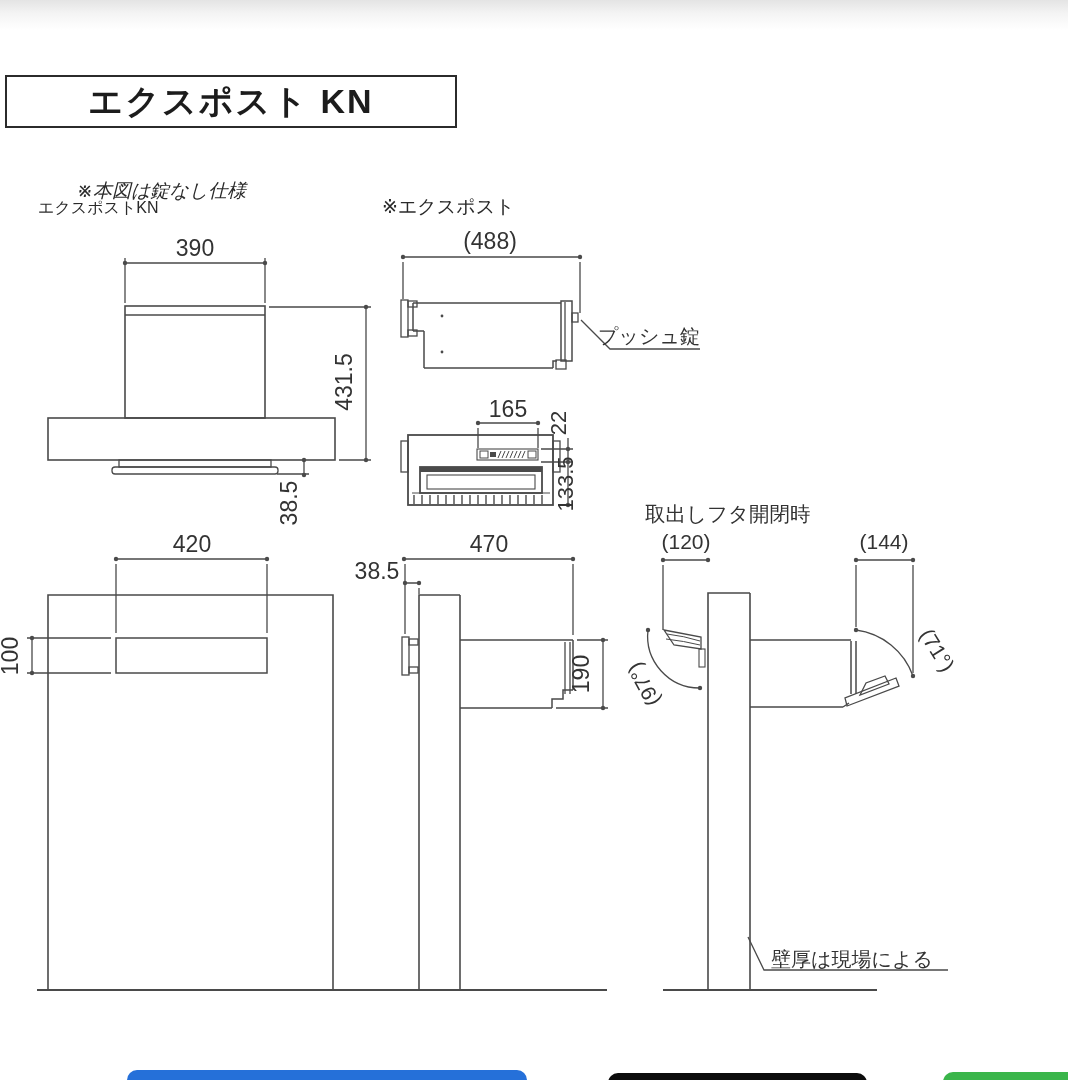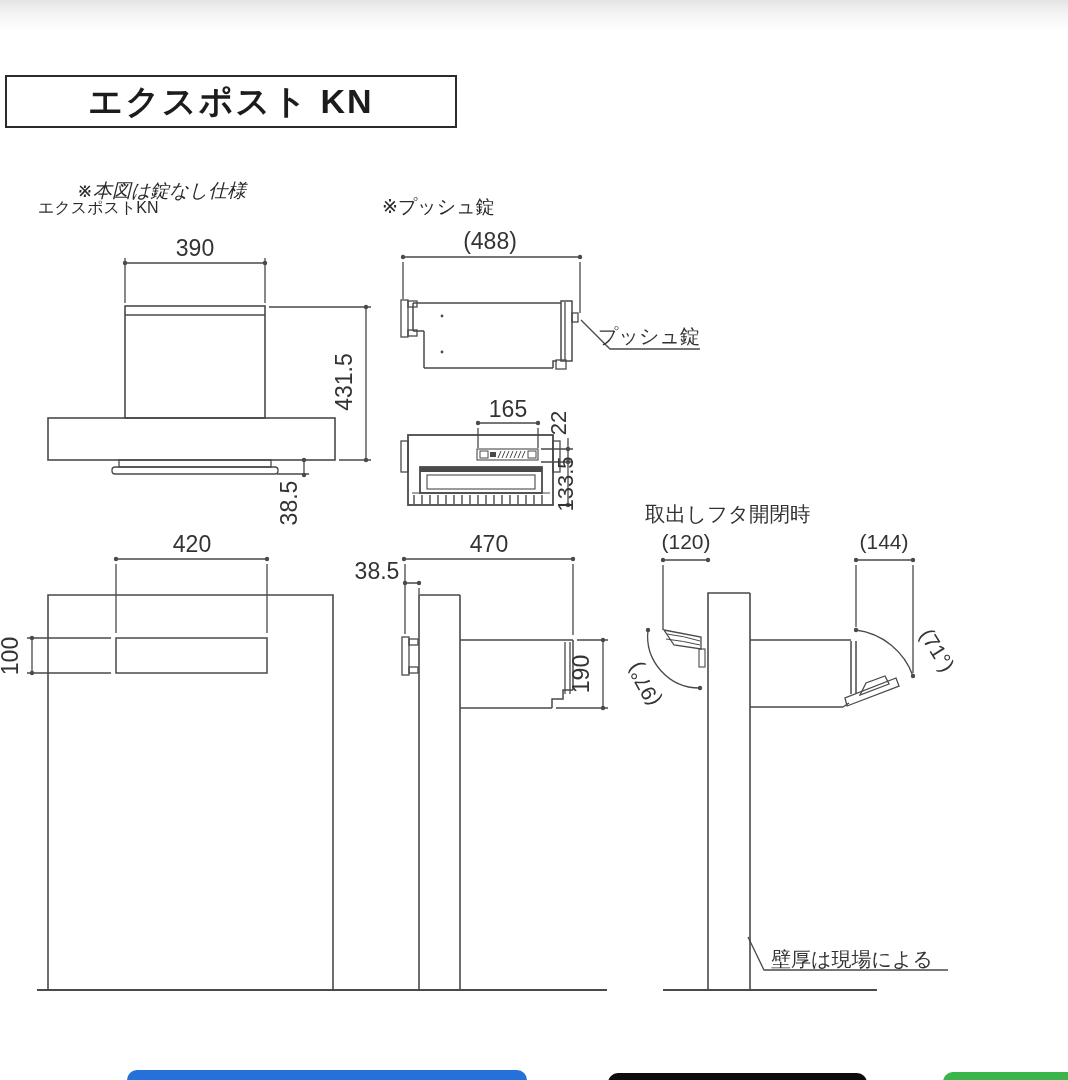--- a/index.html
+++ b/index.html
@@ -33,21 +33,21 @@
 <body>
 
 <div class="top-fade"></div>
 
 <div class="title-box">
   <span>エクスポスト KN</span>
 </div>
 
 <div class="txt product-name">エクスポストKN</div>
 <div class="txt note1">※本図は錠なし仕様</div>
-<div class="txt note2">※プッシュ錠</div>
+<div class="txt note2">※エクスポスト</div>
 
 <svg width="1068" height="1080" viewBox="0 0 1068 1080">
 
   <g stroke="#4a4a4a" fill="none" stroke-width="1.3">
 
     <path d="M125,258 V303 M265,258 V303 M125,263 H265"></path>
     <circle cx="125" cy="263" r="2.2" fill="#4a4a4a" stroke="none"></circle>
     <circle cx="265" cy="263" r="2.2" fill="#4a4a4a" stroke="none"></circle>
 
     <rect x="125" y="306" width="140" height="112" stroke-width="1.6"></rect>

